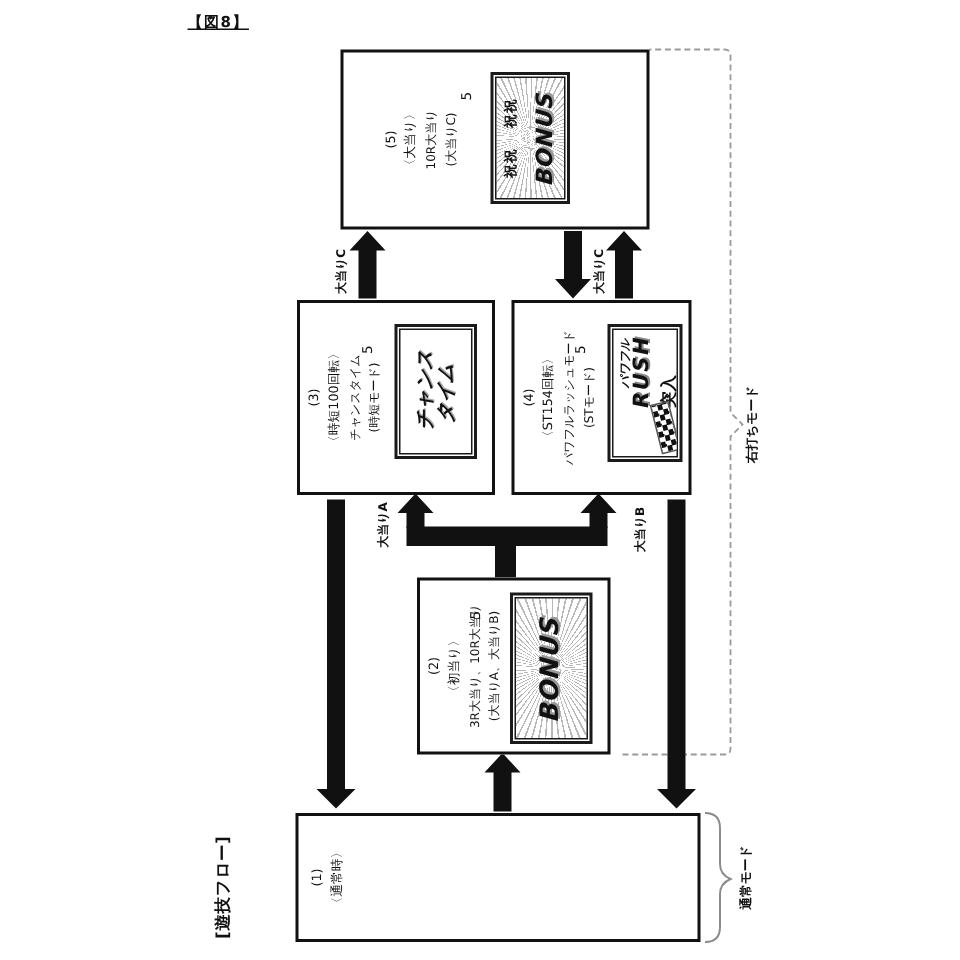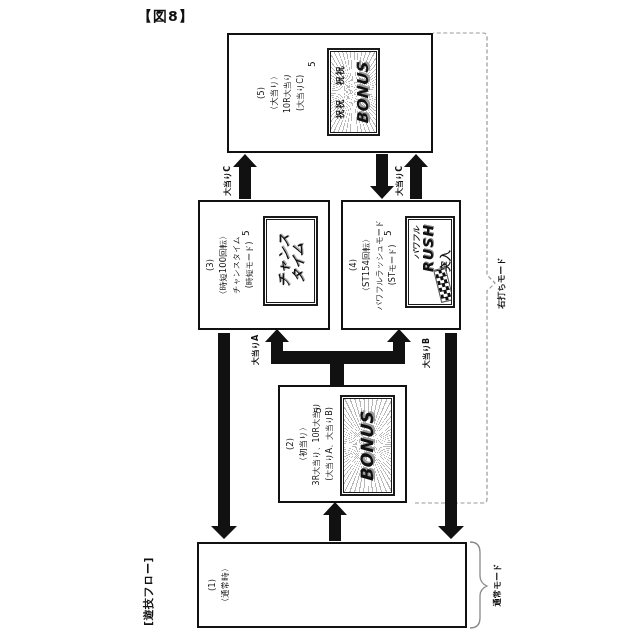--- a/index.html
+++ b/index.html
@@ -1,21 +1,21 @@
 <!DOCTYPE html>
 <html><head>
 <meta charset="utf-8">
 <style>
   html,body{margin:0;padding:0;background:#fff;}
   #stage{position:relative;width:640px;height:640px;background:#fff;overflow:hidden;
          font-family:"DejaVu Sans",sans-serif;color:#111;}
   
   #rot{position:absolute;left:0;top:0;width:640px;height:640px;
        transform:rotate(-90deg);transform-origin:320px 320px;}
-  .fig-label{position:absolute;left:138px;top:8px;font-size:14px;font-weight:bold;letter-spacing:1px;}
+  .fig-label{position:absolute;left:125px;top:8px;font-size:10px;font-weight:bold;letter-spacing:1px;text-decoration:underline;}
   .flow-label{position:absolute;left:14px;top:141px;font-size:11px;font-weight:bold;letter-spacing:0.5px;}
   .box{position:absolute;border:2px solid #111;background:#fff;box-sizing:border-box;text-align:center;}
   .ln{line-height:13px;font-size:8.5px;white-space:nowrap;}
   .ln.small{font-size:8px;}
   .screen{position:absolute;border:2px solid #1a1a1a;background:#fff;box-sizing:border-box;}
   .screen-inner{position:absolute;inset:1px;border:1px solid #1a1a1a;overflow:hidden;}
   .burst{background:repeating-conic-gradient(from 0deg at 50% 50%,#ffffff 0deg 4deg,#b8b8b8 4deg 5.4deg);}
   .bonus-txt{position:absolute;left:0;right:0;bottom:4px;text-align:center;font-weight:bold;
              font-style:italic;font-size:17px;letter-spacing:0.5px;transform:skewX(-5deg);
              text-shadow:1.5px 1.5px 0 #999;}

